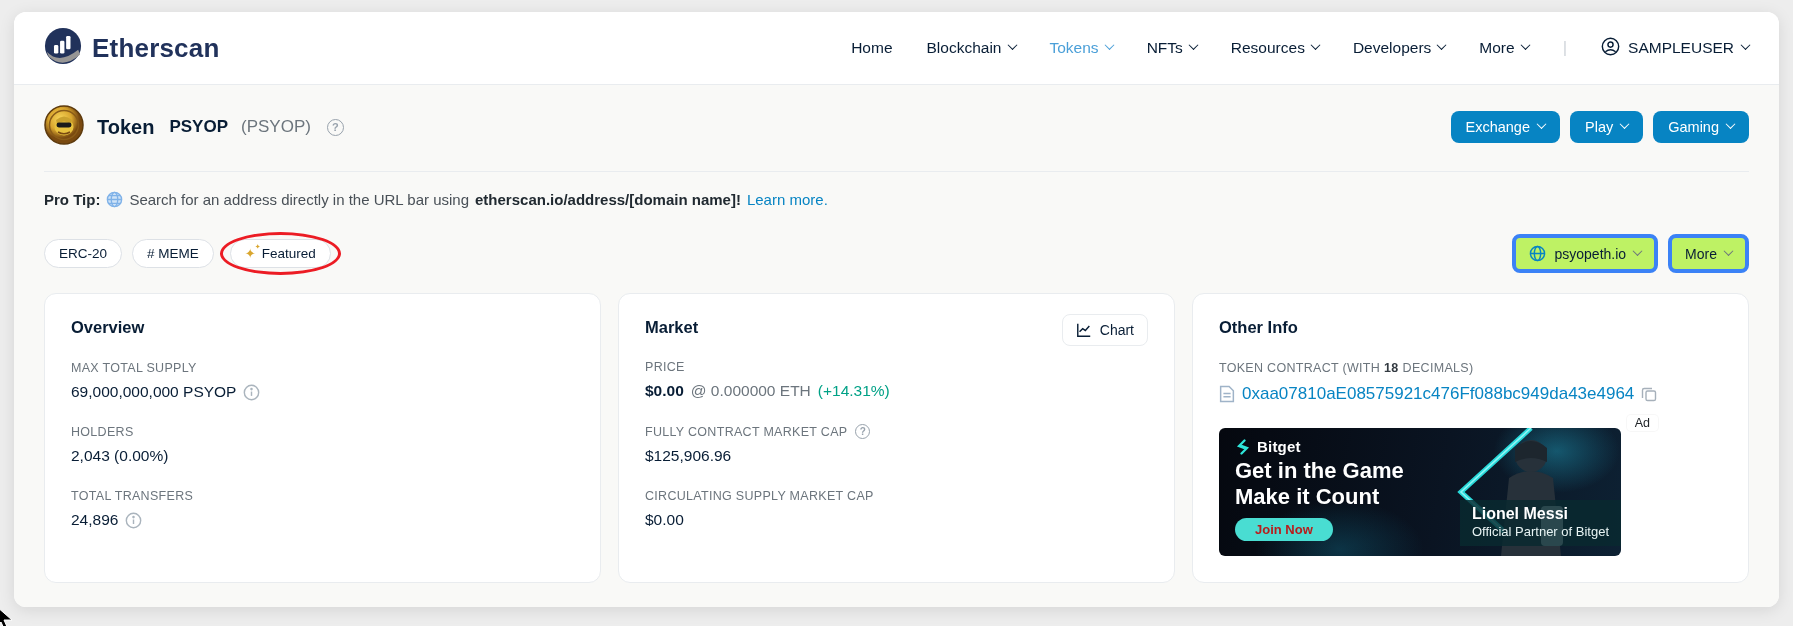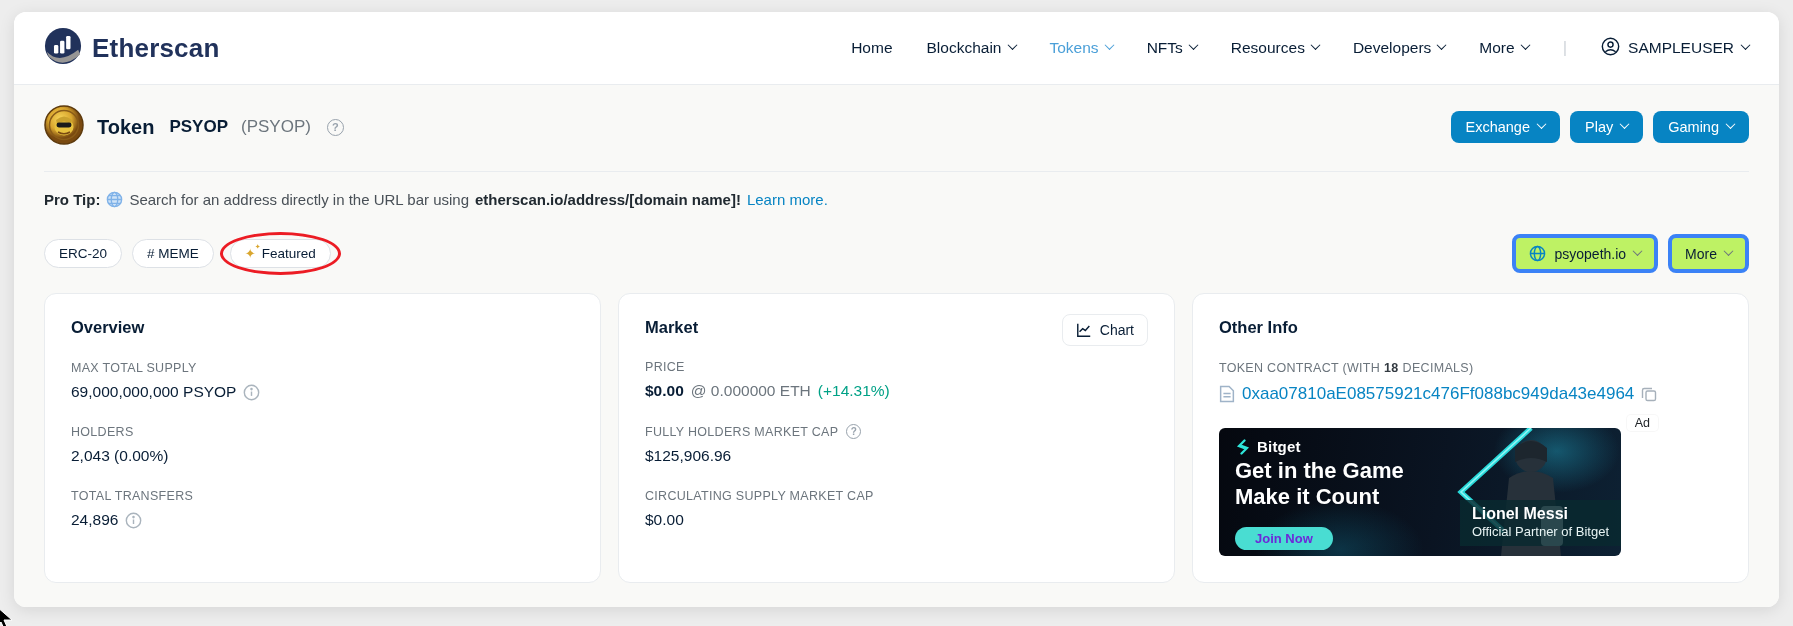--- a/index.html
+++ b/index.html
@@ -126,21 +126,21 @@
       radial-gradient(120px 70px at 30% 95%, rgba(20,120,150,.35), transparent 70%),
       linear-gradient(100deg,#05080f 0%,#0a1422 55%,#0d2133 100%);
     cursor:pointer;
   }
   .ad-left { position:absolute; left:16px; top:10px; z-index:2; }
   .ad-logo-row { display:flex; align-items:center; gap:6px; }
   .ad-logo-text { color:#fff; font-weight:700; font-size:15px; letter-spacing:.2px; }
   .ad-h1 { color:#fff; font-weight:700; font-size:22px; line-height:1.18; margin-top:3px; }
   .ad-h2 { color:#fff; font-weight:700; font-size:22px; line-height:1.18; }
   .ad-cta {
-    margin-top:17px; display:inline-block; background:#49ddd2; color:#6d28d9;
+    margin-top:8px; display:inline-block; background:#49ddd2; color:#b91c1c;
     font-size:13px; font-weight:700; border-radius:14px; padding:4px 20px;
     border:none; font-family:inherit; cursor:pointer;
   }
   .ad-person-box {
     position:absolute; right:0; bottom:10px; z-index:2;
     background:rgba(8,42,48,.82); padding:5px 12px 7px;
   }
   .ad-person-name { color:#fff; font-weight:700; font-size:16px; }
   .ad-person-sub { color:#e8f4f4; font-size:13px; margin-top:1px; }
   .ad-art { position:absolute; right:0; top:0; height:100%; z-index:1; }
@@ -354,21 +354,21 @@
         <div class="field" style="margin-top:14px;">
           <div class="field-label">PRICE</div>
           <div class="field-value">
             <span style="font-weight:700;">$0.00</span>
             <span class="muted">@ 0.000000 ETH</span>
             <span class="green">(+14.31%)</span>
           </div>
         </div>
         <div class="field">
           <div class="field-label">
-            <span>FULLY HOLDERS MARKET CAP</span>
+            <span>FULLY CONTRACT MARKET CAP</span>
             <span class="help-circle sm"></span>
           </div>
           <div class="field-value">
               <span>$125,906.96</span>
             </div>
         </div>
         <div class="field">
           <div class="field-label">CIRCULATING SUPPLY MARKET CAP</div>
           <div class="field-value">
               <span>$0.00</span>

